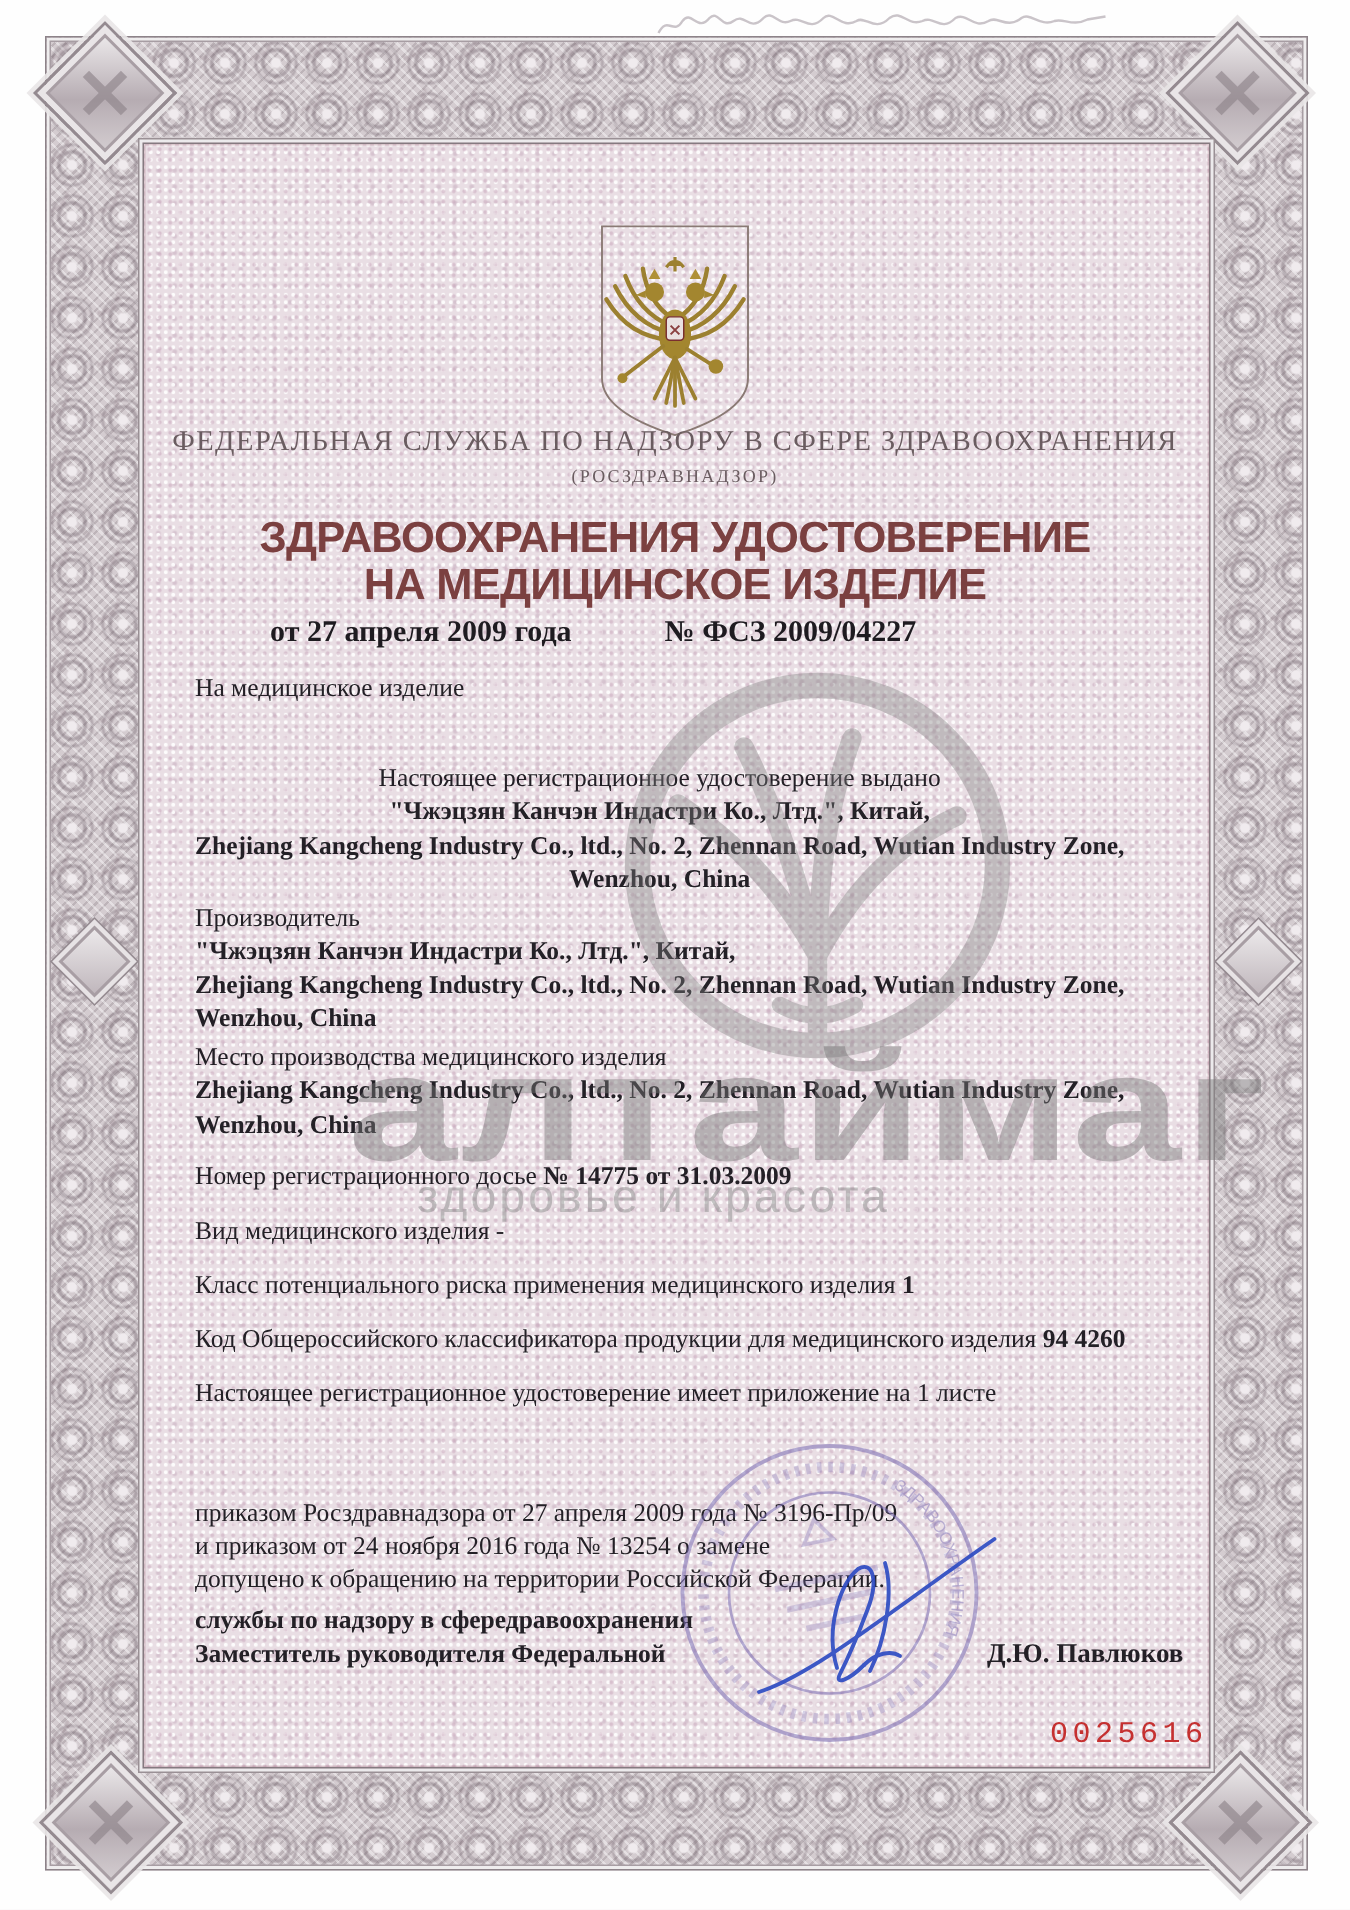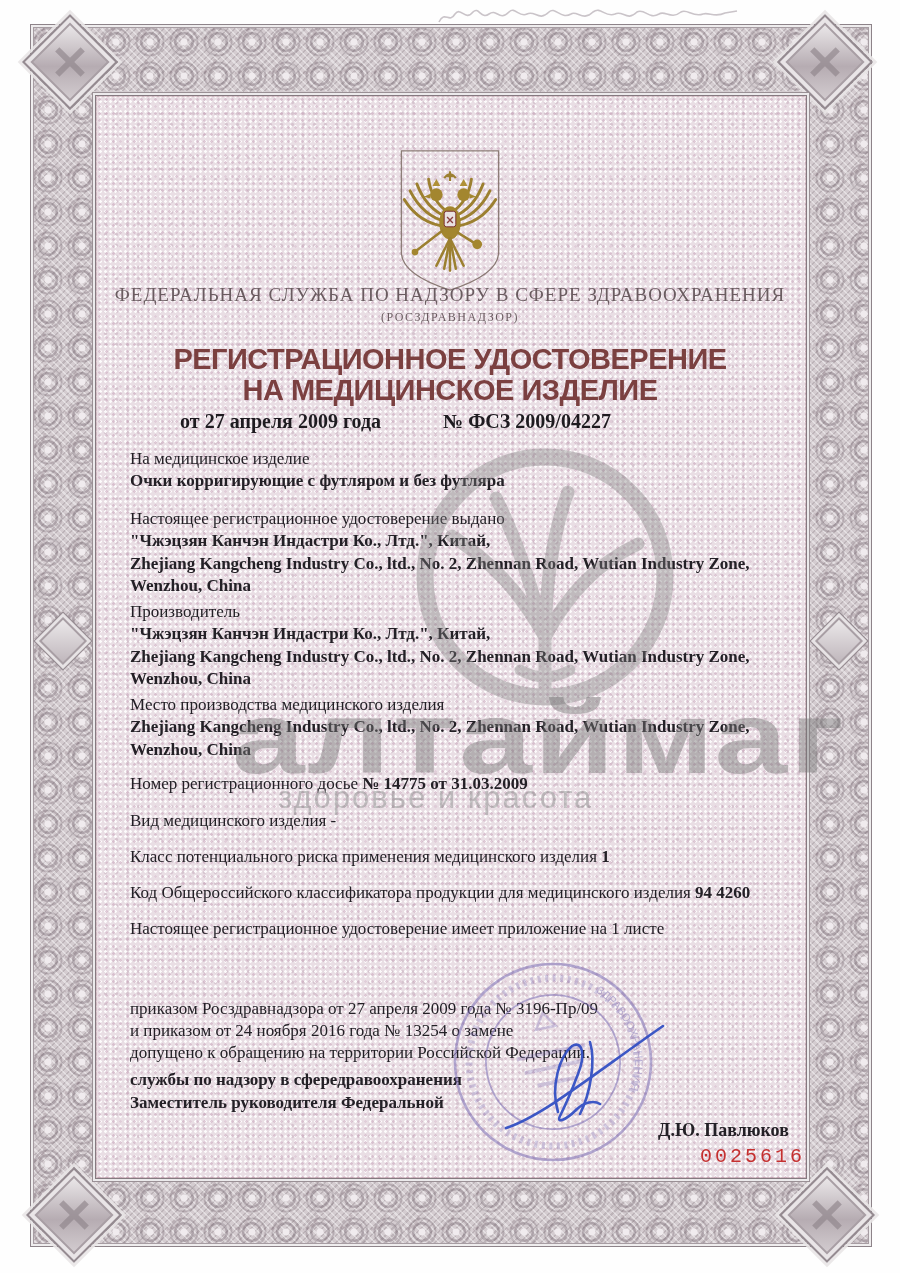--- a/index.html
+++ b/index.html
@@ -56,24 +56,24 @@
   .agency .l2{font-size:12px;letter-spacing:1.5px;}
   .cert-title{position:absolute;left:95px;top:344px;width:710px;text-align:center;
     font-family:"Liberation Sans",sans-serif;font-weight:bold;font-size:29px;line-height:31px;
     color:#7b4040;letter-spacing:-0.5px;}
   .dateline{position:absolute;left:95px;top:410px;width:601px;text-align:center;
     font-weight:bold;font-size:20px;color:#1e1b20;}
   .dateline .numpart{margin-left:62px;}
 
   .block{position:absolute;left:130px;font-size:17px;line-height:22.4px;white-space:nowrap;}
   .b{font-weight:bold;}
-  .t448{top:448px;} .t508{top:508px;} .t601{top:601px;} .t694{top:694px;}
+  .t448{top:448px;} .t508{top:508px;text-align:center;} .t601{top:601px;} .t694{top:694px;}
   .t773{top:773px;} .t810{top:810px;} .t846{top:846px;} .t882{top:882px;} .t918{top:918px;}
   .t998{top:998px;line-height:22px;} .t1068{top:1068px;line-height:23px;}
-  .signer{position:absolute;left:658px;top:1120px;font-weight:bold;font-size:18px;}
+  .signer{position:absolute;left:658px;top:1092px;font-weight:bold;font-size:18px;}
   .serial{position:absolute;left:700px;top:1145px;z-index:5;
     font-family:"Liberation Mono",monospace;font-size:20px;letter-spacing:3px;color:#c53030;}
 
   
   .stamp{position:absolute;left:448px;top:957px;z-index:5;opacity:.55;}
   .sig{position:absolute;left:498px;top:1016px;z-index:6;}
   .wm-logo{position:absolute;left:400px;top:432px;z-index:7;opacity:.38;}
   .wm-text{position:absolute;left:232px;top:688px;z-index:7;opacity:.45;
     font-family:"Liberation Sans",sans-serif;font-weight:bold;font-size:102px;line-height:100px;
     color:#777777;letter-spacing:2px;transform:scaleX(1.28);transform-origin:left top;white-space:nowrap;}
@@ -136,31 +136,30 @@
       <rect x="54" y="66" width="12" height="16" rx="2.5" fill="#e9e1e1" stroke="#7a2f2f" stroke-width="1"></rect>
       <path d="M57 72 L63 78 M63 72 L57 78" stroke="#8a4040" stroke-width="1.4"></path>
     </svg>
 
     <div class="agency">
       <div>ФЕДЕРАЛЬНАЯ СЛУЖБА ПО НАДЗОРУ В СФЕРЕ ЗДРАВООХРАНЕНИЯ</div>
       <div class="l2">(РОСЗДРАВНАДЗОР)</div>
     </div>
 
     <div class="cert-title">
-      <div>РЕГИСТРАЦИОННОЕ УДОСТОВЕРЕНИЕ</div>
+      <div>ЗДРАВООХРАНЕНИЯ УДОСТОВЕРЕНИЕ</div>
       <div>НА МЕДИЦИНСКОЕ ИЗДЕЛИЕ</div>
     </div>
 
     <div class="dateline">
       <span>от  27 апреля 2009 года</span><span class="numpart">№  ФСЗ 2009/04227</span>
     </div>
 
     <div class="block t448">
       <div>На медицинское изделие</div>
-      <div class="b">Очки корригирующие с футляром и без футляра</div>
     </div>
 
     <div class="block t508">
       <div>Настоящее регистрационное удостоверение выдано</div>
       <div class="b">"Чжэцзян Канчэн Индастри Ко., Лтд.", Китай,</div>
       <div class="b">Zhejiang Kangcheng Industry Co., ltd., No. 2, Zhennan Road, Wutian Industry Zone,</div>
       <div class="b">Wenzhou, China</div>
     </div>
 
     <div class="block t601">

